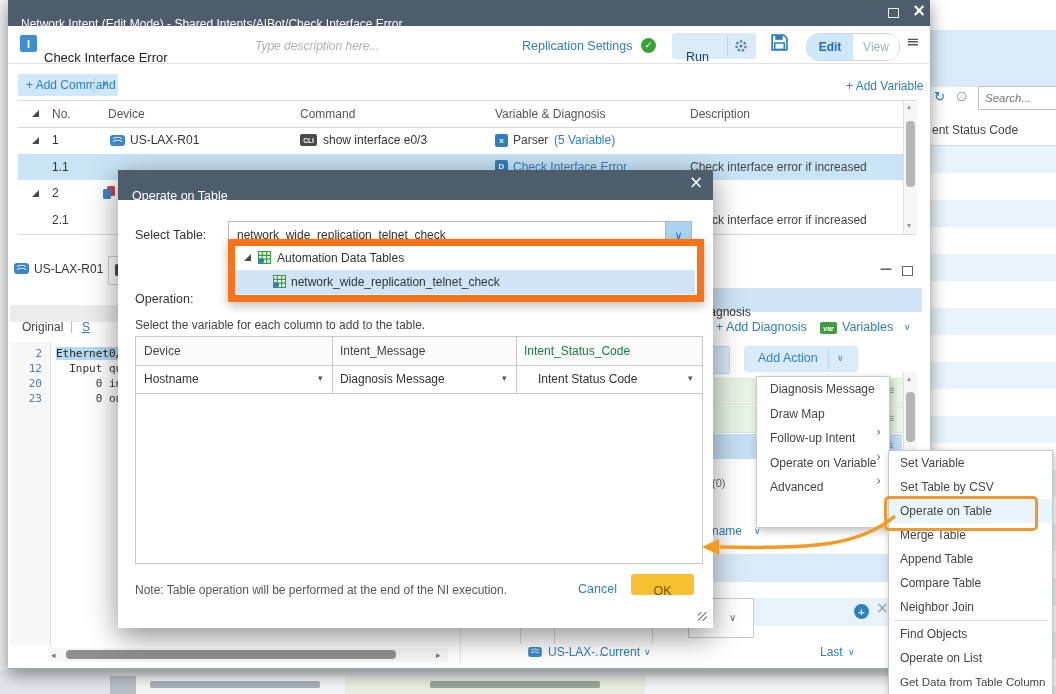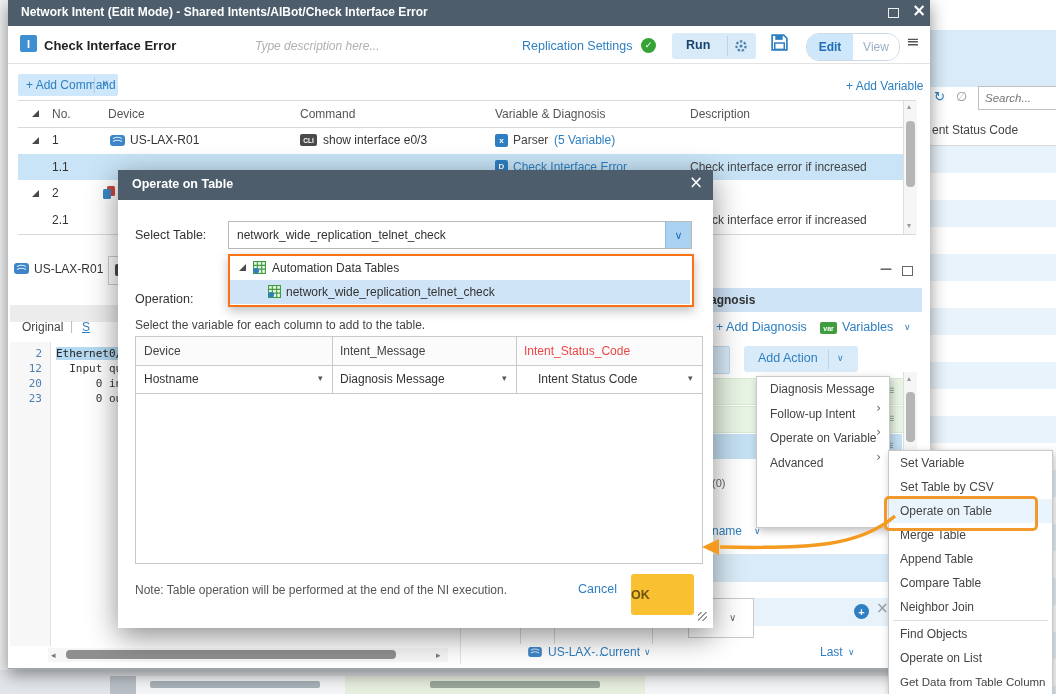--- a/index.html
+++ b/index.html
@@ -1,21 +1,21 @@
 <!DOCTYPE html>
 <html><head>
 <meta charset="utf-8">
 <style>
   html,body{margin:0;padding:0;}
   body{font-family:"Liberation Sans", sans-serif; background:#f0f2f4;}
   #screen{position:relative;width:1056px;height:694px;overflow:hidden;background:#f0f2f4;font-size:12px;color:#333;}
   .abs{position:absolute;}
   .ico{font-family:"DejaVu Sans", sans-serif;line-height:1;}
   .blue{color:#2e7fc1;}
-  .bold{font-weight:bold;}
+  .bold{font-weight:normal;margin-top:12px;}
   .italic{font-style:italic;}
   .mono{font-family:"DejaVu Sans Mono", monospace;font-size:11px;white-space:pre;}
   .exp-tri{width:0;height:0;border-bottom:7px solid #4a4a4a;border-left:7px solid transparent;}
   .badge{display:flex;align-items:center;justify-content:center;color:#fff;border-radius:2px;font-weight:bold;}
   .hline{background:#d9d9d9;height:1px;}
   .vline{background:#d9d9d9;width:1px;}
   .menu{background:#fff;border:1px solid #c9c9c9;box-shadow:2px 3px 8px rgba(0,0,0,.25);}
   .menu-item{height:24.5px;line-height:24.5px;padding-left:13px;color:#444;font-size:12px;position:relative;}
   .scroll-track{background:#f6f6f6;border-left:1px solid #ddd;}
   .scroll-thumb{background:#b5b5b5;border-radius:4px;}
@@ -245,21 +245,21 @@
     <span class="abs" style="left:17px;top:58px;font-size:12.5px;color:#333;">Select Table:</span>
     <div class="abs" style="left:110px;top:51px;width:462px;height:26px;border:1px solid #b9b9b9;background:#fff;">
       <span class="abs" style="left:8px;top:6px;color:#333;">network_wide_replication_telnet_check</span>
       <div class="abs" style="right:0;top:0;width:25px;height:26px;background:#a9d3f1;border-left:1px solid #8fc0e8;display:flex;align-items:center;justify-content:center;">
         <span class="ico" style="color:#1f6db4;font-size:11px;">∨</span>
       </div>
     </div>
 
     <span class="abs" style="left:17px;top:122px;font-size:12.5px;color:#333;">Operation:</span>
 
-    <div class="abs" style="left:110px;top:84px;width:462px;height:49px;background:#fff;border:2px solid #f97316;box-shadow:0 4px 10px rgba(0,0,0,.25);z-index:5;">
+    <div class="abs" style="left:110px;top:69px;width:462px;height:49px;background:#fff;border:7px solid #f97316;box-shadow:0 4px 10px rgba(0,0,0,.25);z-index:5;">
       <div class="abs" style="left:0;top:0;width:460px;height:24px;">
         <div class="abs exp-tri" style="left:9px;top:8px;"></div>
         <span class="abs" style="left:23px;top:5px;"><svg width="13" height="13" viewBox="0 0 12 12">
               <rect x="0.5" y="0.5" width="11" height="11" fill="#e9f5e9" stroke="#3f9c3f"></rect>
               <path d="M0.5 4 h11 M0.5 7.5 h11 M4 0.5 v11 M8 0.5 v11" stroke="#3f9c3f" stroke-width="1"></path>
               <circle cx="3" cy="9" r="2.6" fill="#2e7fc1"></circle>
             </svg></span>
         <span class="abs" style="left:42px;top:5px;color:#333;">Automation Data Tables</span>
       </div>
       <div class="abs" style="left:0;top:24px;width:460px;height:24px;background:#cfe4f7;">
@@ -271,46 +271,47 @@
         <span class="abs" style="left:56px;top:5px;color:#333;">network_wide_replication_telnet_check</span>
       </div>
     </div>
 
     <span class="abs" style="left:17px;top:148px;color:#444;">Select the variable for each column to add to the table.</span>
 
     <div class="abs" style="left:17px;top:166px;width:566px;height:226px;border:1px solid #c9c9c9;">
       <div class="abs" style="left:0;top:0;width:566px;height:28px;background:#fbfbfb;border-bottom:1px solid #c9c9c9;">
         <span class="abs" style="left:8px;top:7px;color:#444;">Device</span>
         <span class="abs" style="left:204px;top:7px;color:#444;">Intent_Message</span>
-        <span class="abs" style="left:388px;top:7px;color:#ef4444;">Intent_Status_Code</span>
+        <span class="abs" style="left:388px;top:7px;color:#15803d;">Intent_Status_Code</span>
         <div class="abs vline" style="left:196px;top:0;height:28px;background:#c9c9c9;"></div>
         <div class="abs vline" style="left:380px;top:0;height:28px;background:#c9c9c9;"></div>
       </div>
       <div class="abs" style="left:0;top:28px;width:566px;height:28px;border-bottom:1px solid #c9c9c9;">
         <span class="abs" style="left:8px;top:7px;color:#333;">Hostname</span>
         <span class="abs ico" style="left:182px;top:9px;font-size:9px;color:#555;">▾</span>
         <span class="abs" style="left:204px;top:7px;color:#333;">Diagnosis Message</span>
         <span class="abs ico" style="left:366px;top:9px;font-size:9px;color:#555;">▾</span>
         <span class="abs" style="left:388px;top:7px;color:#333;margin-left:14px;">Intent Status Code</span>
         <span class="abs ico" style="left:552px;top:9px;font-size:9px;color:#555;">▾</span>
         <div class="abs vline" style="left:196px;top:0;height:28px;background:#c9c9c9;"></div>
         <div class="abs vline" style="left:380px;top:0;height:28px;background:#c9c9c9;"></div>
       </div>
     </div>
 
     <span class="abs" style="left:17px;top:413px;color:#555;">Note: Table operation will be performed at the end of the NI execution.</span>
     <span class="abs blue" style="left:460px;top:412px;font-size:12.5px;">Cancel</span>
-    <div class="abs" style="left:513px;top:404px;width:63px;height:41px;background:#f9c032;border-radius:3px;display:flex;align-items:center;justify-content:flex-start;">
+    <div class="abs" style="left:513px;top:404px;width:63px;height:21px;background:#f9c032;border-radius:3px;display:flex;align-items:center;justify-content:center;">
       <span class="bold" style="color:#6b5510;font-size:12.5px;">OK</span>
     </div>
     <span class="abs grip" style="left:580px;top:442px;width:9px;height:9px;"></span>
   </div>
 
   <div class="abs menu" style="left:756px;top:376px;width:132px;height:150px;z-index:60;">
     <div class="menu-item"><span>Diagnosis Message</span></div>
+    <div class="menu-item"><span>Draw Map</span></div>
     <div class="menu-item"><span>Follow-up Intent</span><span class="abs ico" style="right:8px;top:0;color:#666;">›</span></div>
     <div class="menu-item"><span>Operate on Variable</span><span class="abs ico" style="right:8px;top:0;color:#666;">›</span></div>
     <div class="menu-item"><span>Advanced</span><span class="abs ico" style="right:8px;top:0;color:#666;">›</span></div>
   </div>
 
   <div class="abs menu" style="left:888px;top:450px;width:163px;height:248px;z-index:70;">
     <div class="menu-item" style="height:24px;line-height:24px;padding-left:11px;"><span>Set Variable</span></div>
     <div class="menu-item" style="height:24px;line-height:24px;padding-left:11px;"><span>Set Table by CSV</span></div>
     <div class="menu-item" style="height:24px;line-height:24px;padding-left:11px;background:#eaf4fc;"><span>Operate on Table</span></div>
     <div class="menu-item" style="height:24px;line-height:24px;padding-left:11px;"><span>Merge Table</span></div>

